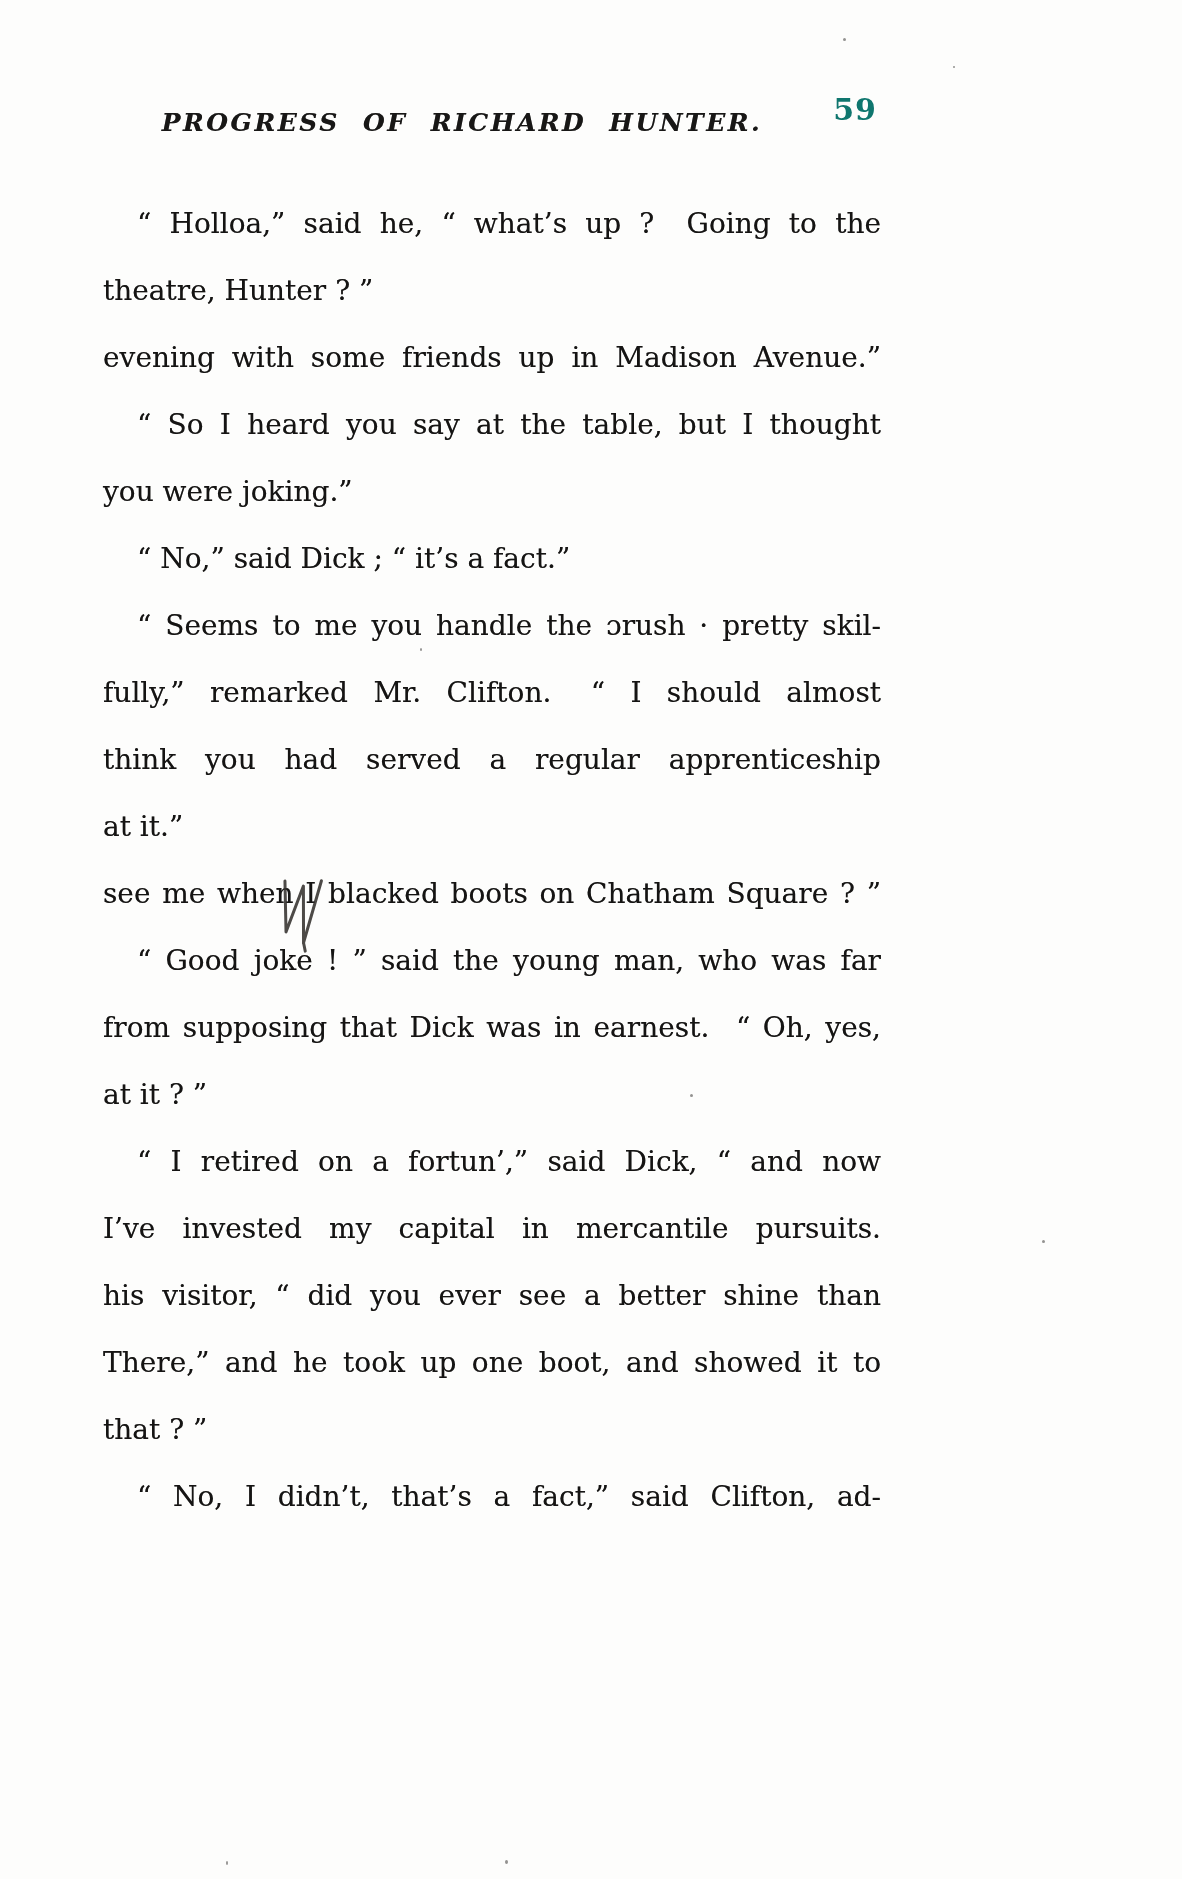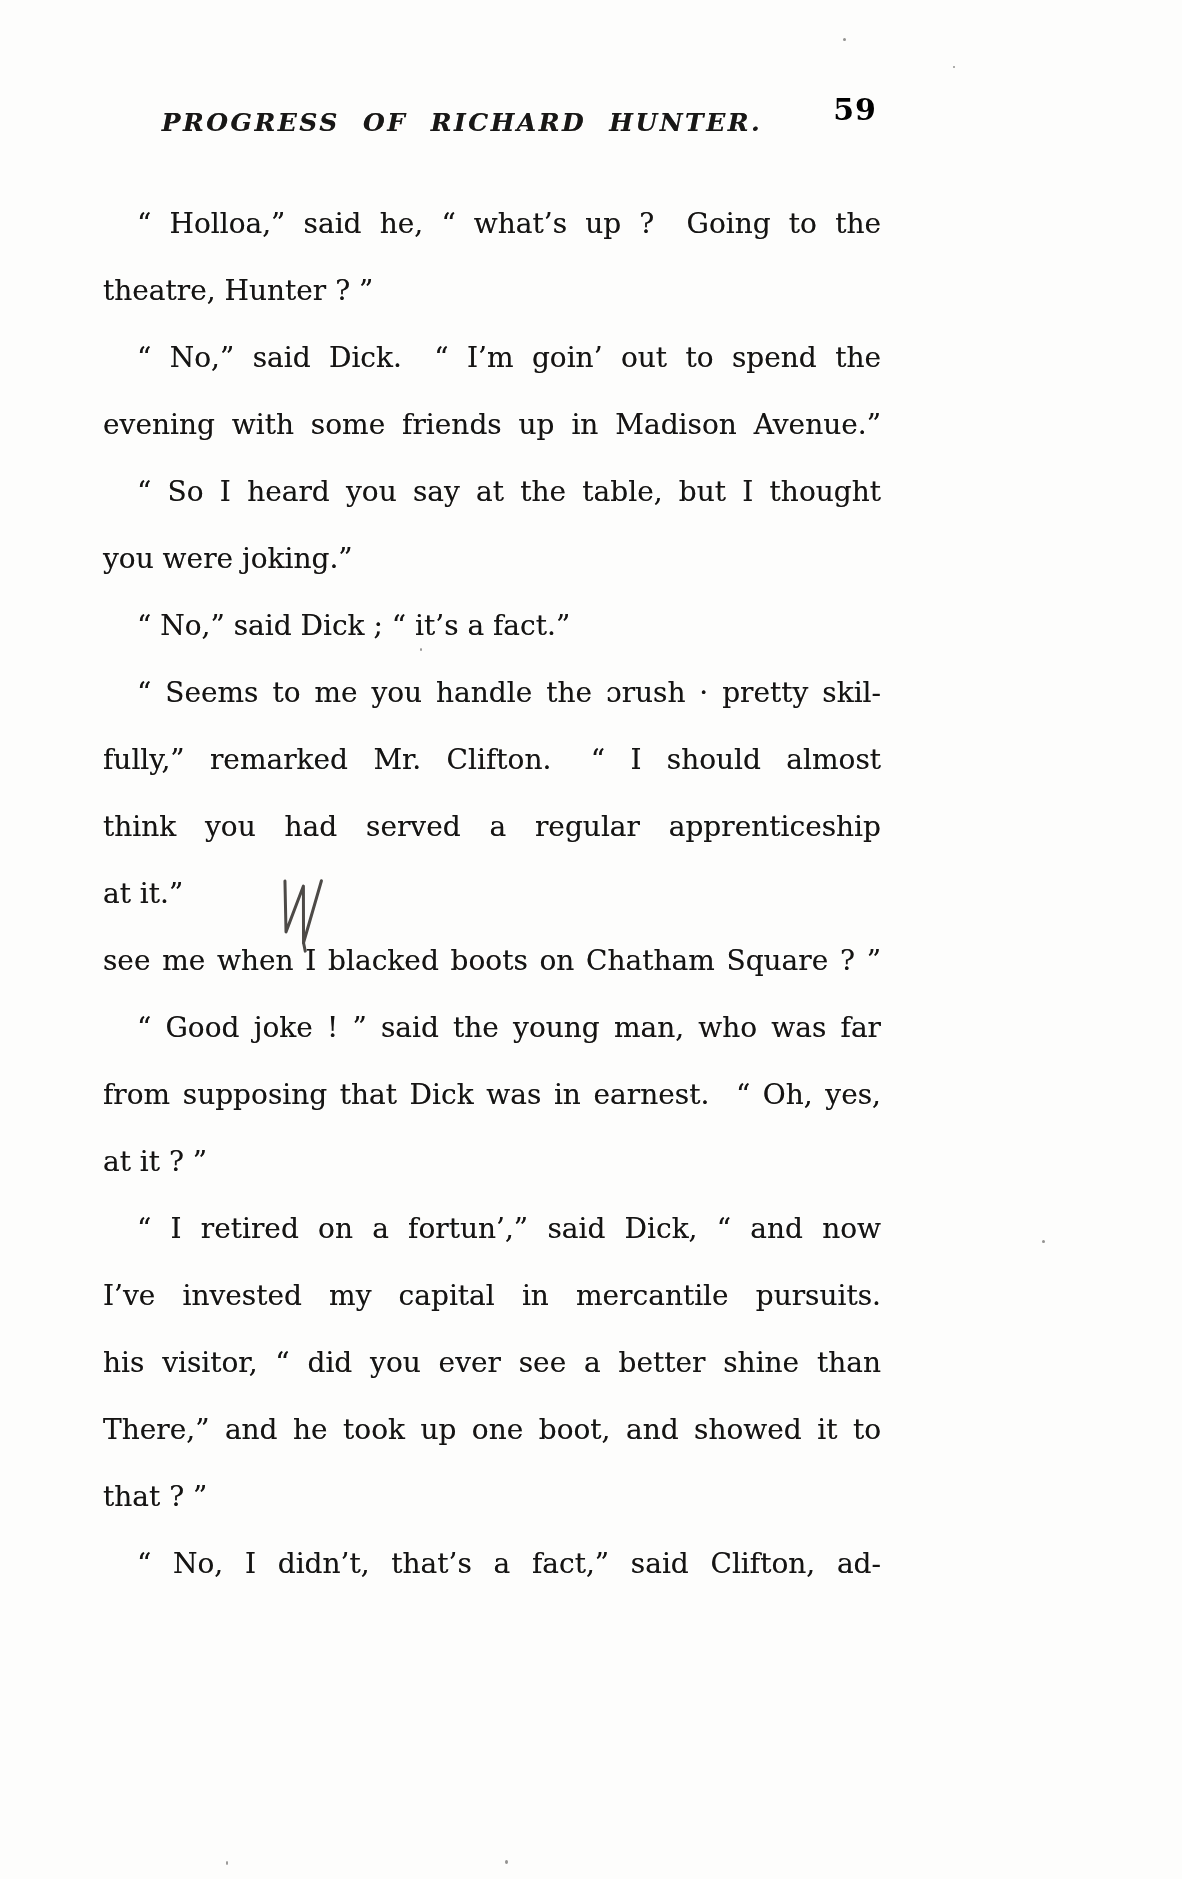--- a/index.html
+++ b/index.html
@@ -40,21 +40,21 @@
     text-shadow: 0 0 0.5px rgba(20,20,20,.55);
     margin-top: 12px;
   }
   .running-head .folio {
     position: absolute;
     right: 4px;
     top: -4px;
     font-weight: bold;
     font-size: 30px;
     letter-spacing: 1px;
-    color: #000000;
+    color: #0f766e;
   }
   
   .text-block {
     position: absolute;
     left: 103px;
     top: 190px;
     width: 778px;
     font-size: 28px;
     line-height: 67px;
     text-shadow: 0 0 0.5px rgba(20,20,20,.5);
@@ -90,21 +90,20 @@
 <div class="page">
 
   <div class="running-head">
     <div class="title">PROGRESS OF RICHARD HUNTER.</div>
     <div class="folio">59</div>
   </div>
 
   <div class="text-block">
       <div class="line fill indent">“ Holloa,” said he, “ what’s up ?  Going to the</div>
       <div class="line">theatre, Hunter ? ”</div>
-      <div class="line fill indent">“ No,” said Dick.  “ I’m goin’ out to spend the</div>
       <div class="line fill">evening with some friends up in Madison Avenue.”</div>
       <div class="line fill indent">“ So I heard you say at the table, but I thought</div>
       <div class="line">you were joking.”</div>
       <div class="line indent">“ No,” said Dick ; “ it’s a fact.”</div>
       <div class="line fill indent">“ Seems to me you handle the ɔrush · pretty skil-</div>
       <div class="line fill">fully,” remarked Mr. Clifton.  “ I should almost</div>
       <div class="line fill">think you had served a regular apprenticeship</div>
       <div class="line">at it.”</div>
       <div class="line fill">see me when I blacked boots on Chatham Square ? ”</div>
       <div class="line fill indent">“ Good joke ! ” said the young man, who was far</div>

